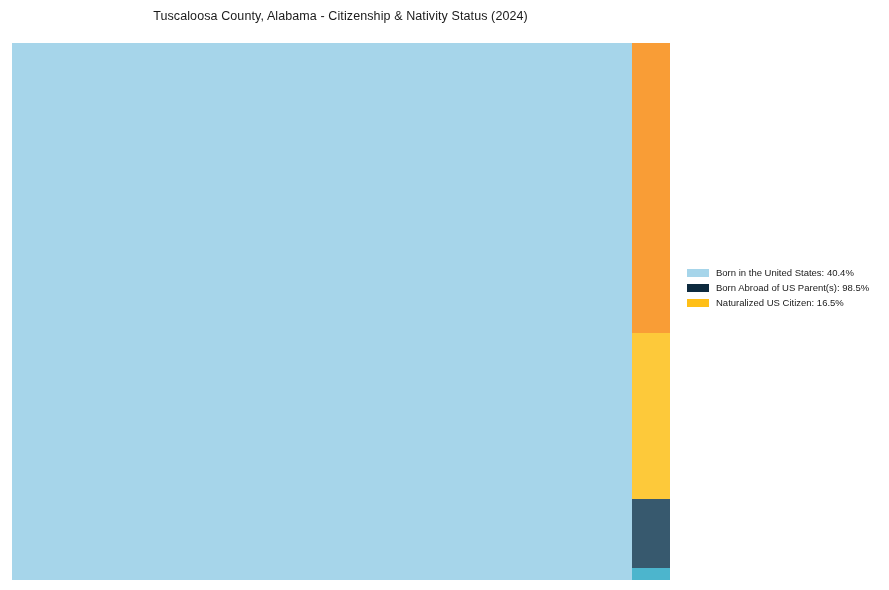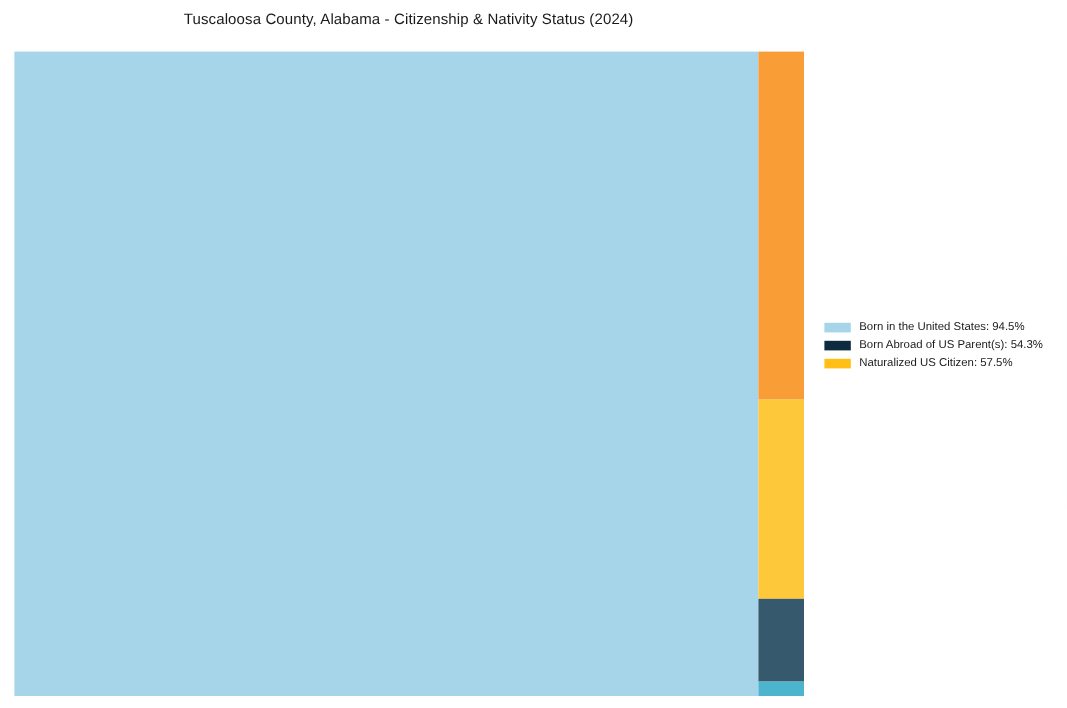--- a/index.html
+++ b/index.html
@@ -90,25 +90,25 @@
       <div class="tile" title="Not a US Citizen: 3%" style="left: 620px; top: 0px; width: 38px; height: 290px; background: rgb(249, 157, 54);"></div>
       <div class="tile" title="Naturalized US Citizen: 1.7%" style="left: 620px; top: 290px; width: 38px; height: 166px; background: rgb(253, 201, 58);"></div>
       <div class="tile" title="Born Abroad of US Parent(s): 0.7%" style="left: 620px; top: 456px; width: 38px; height: 69px; background: rgb(55, 89, 110);"></div>
       <div class="tile" title="Born in Puerto Rico / Islands: 0.1%" style="left: 620px; top: 525px; width: 38px; height: 12px; background: rgb(76, 181, 205);"></div>
     </div>
 
   <div id="legend">
 
   <div class="legend-row">
         <span class="legend-swatch" style="background: rgb(166, 213, 234);"></span>
-        <span class="legend-label">Born in the United States: 94.5%</span>
+        <span class="legend-label">Born in the United States: 40.4%</span>
       </div>
       <div class="legend-row">
         <span class="legend-swatch" style="background: rgb(13, 42, 62);"></span>
-        <span class="legend-label">Born Abroad of US Parent(s): 54.3%</span>
+        <span class="legend-label">Born Abroad of US Parent(s): 98.5%</span>
       </div>
       <div class="legend-row">
         <span class="legend-swatch" style="background: rgb(255, 191, 23);"></span>
-        <span class="legend-label">Naturalized US Citizen: 57.5%</span>
+        <span class="legend-label">Naturalized US Citizen: 16.5%</span>
       </div>
     </div>
 
 </div>
 
 </body></html>

